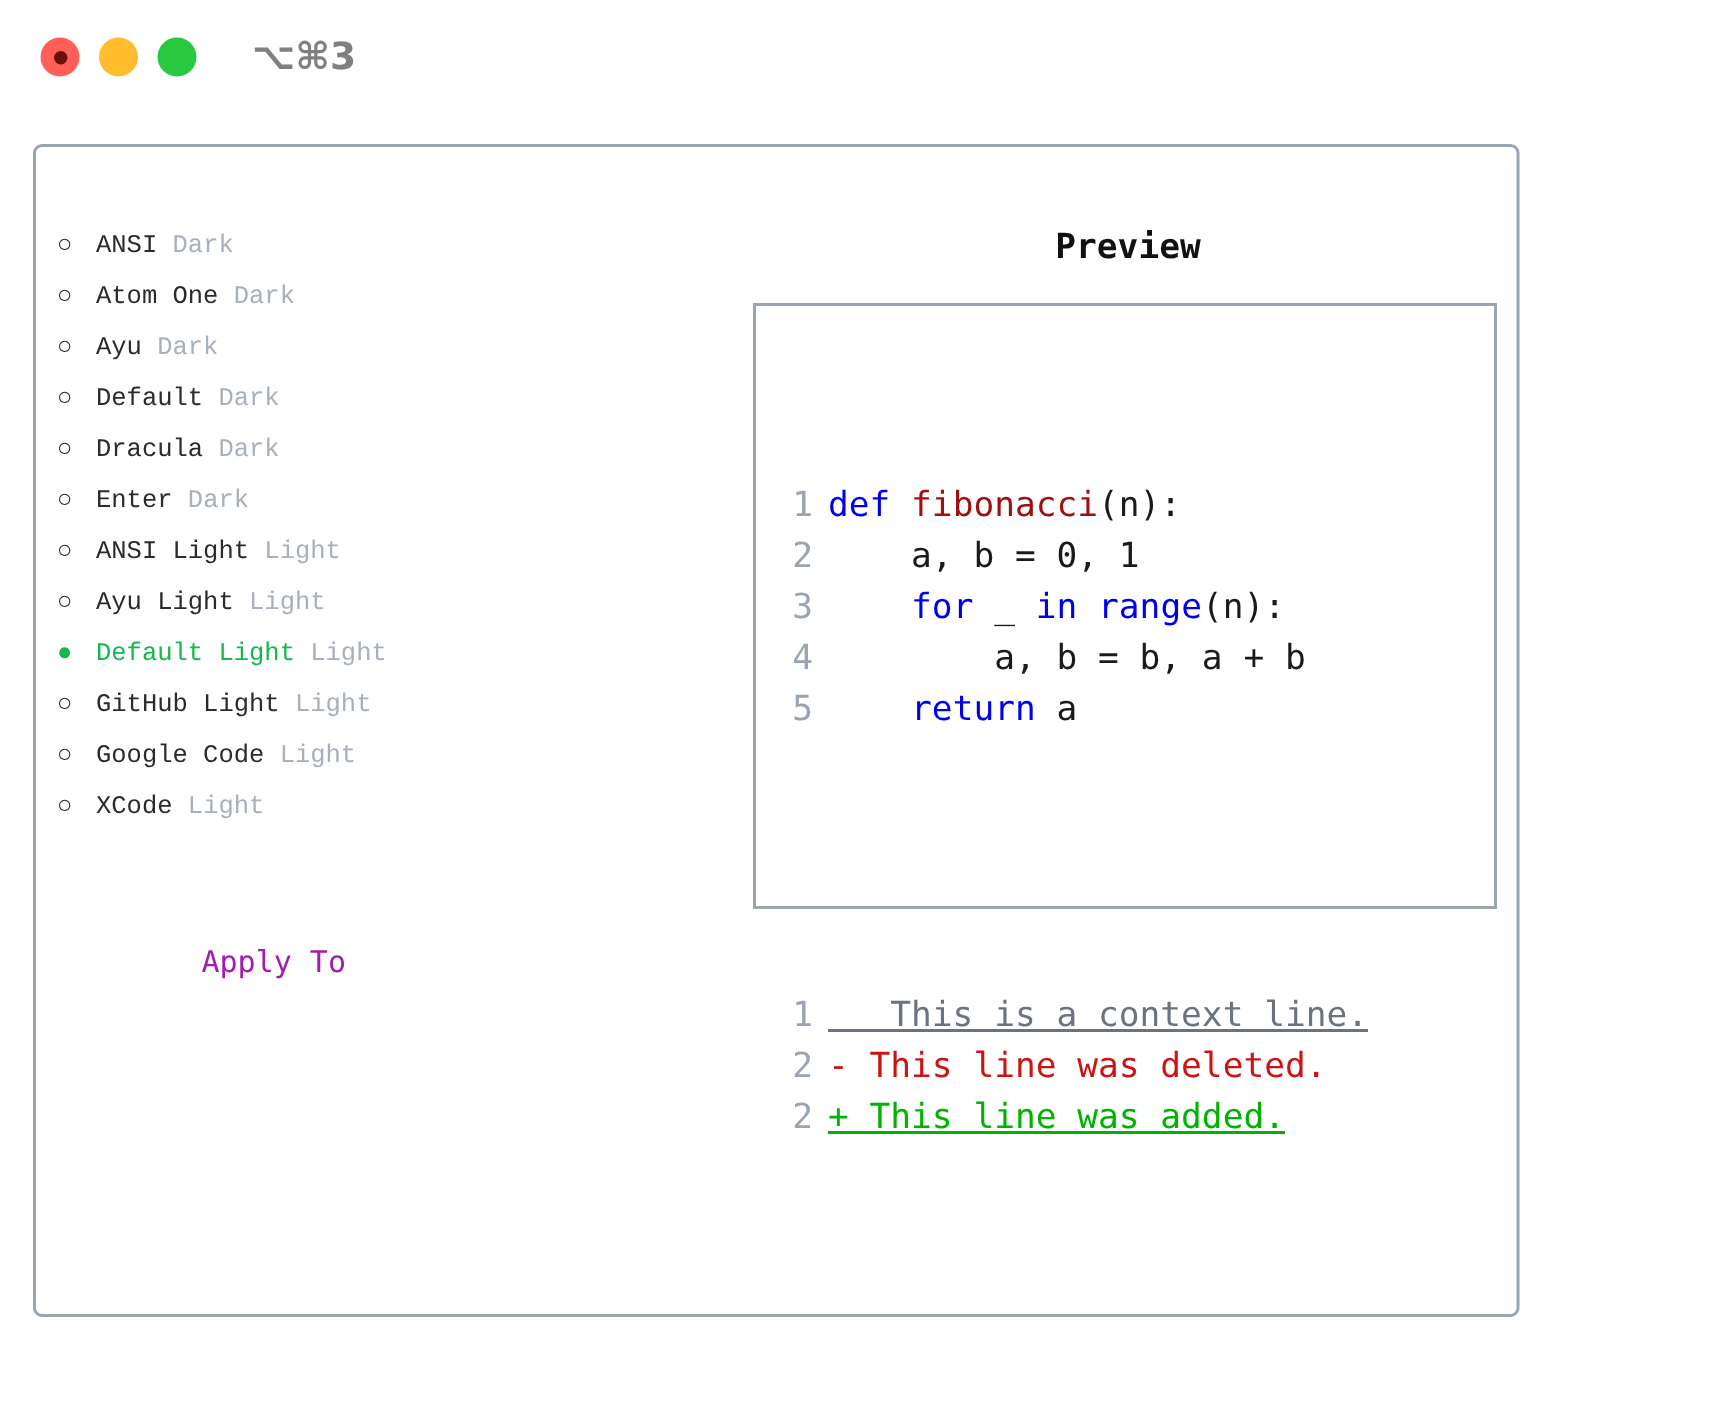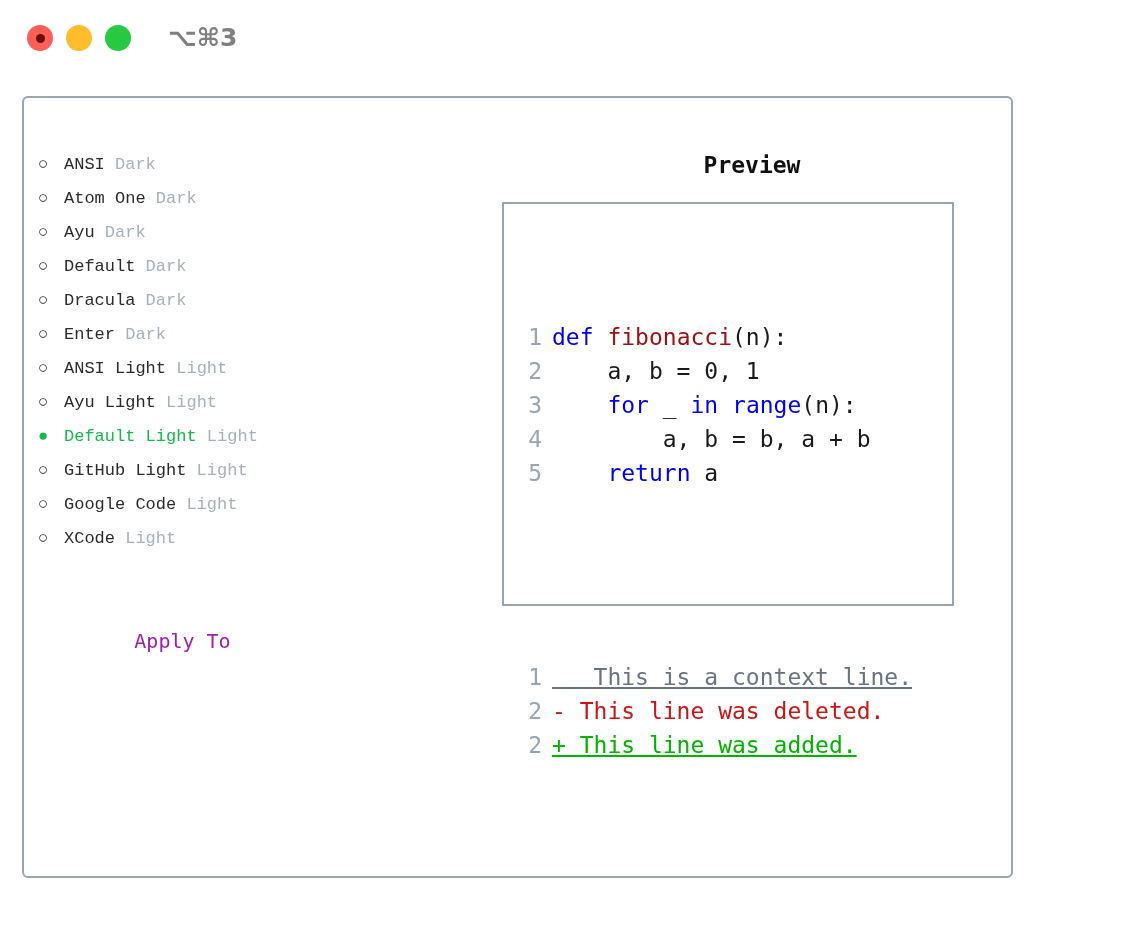--- a/index.html
+++ b/index.html
@@ -137,21 +137,21 @@
   }
   .preview-title {
     font-size: 23px;
     line-height: 34px;
     font-weight: 700;
     color: #111111;
     margin-bottom: 20px;
     text-align: center;
   }
   .preview-box {
-    width: 452px;
+    width: 496px;
     height: 404px;
     border: 2px solid #9aa5b1;
     box-sizing: border-box;
     background: #ffffff;
     position: relative;
     padding-left: 24px;
   }
   .code {
     position: absolute;
     left: 12px; top: 48px;

